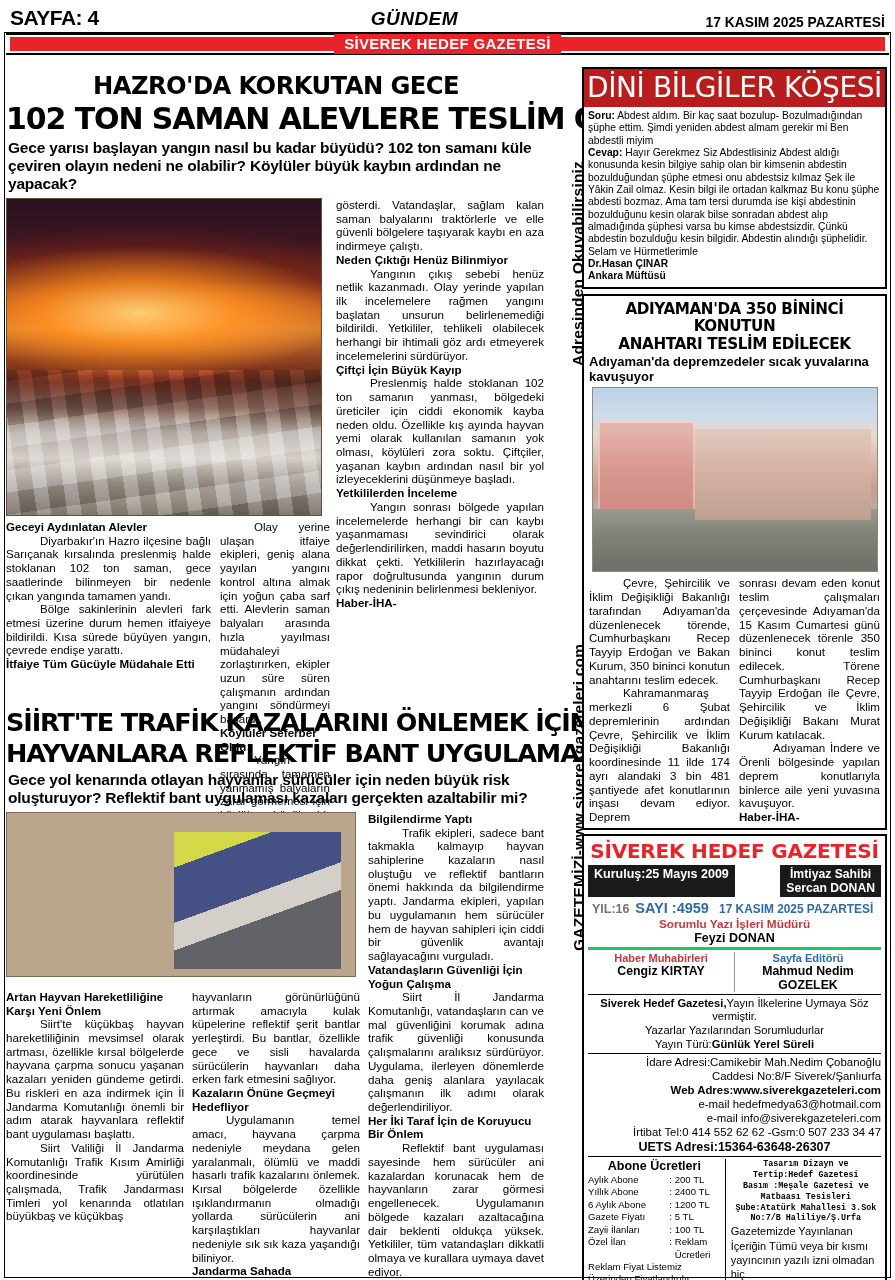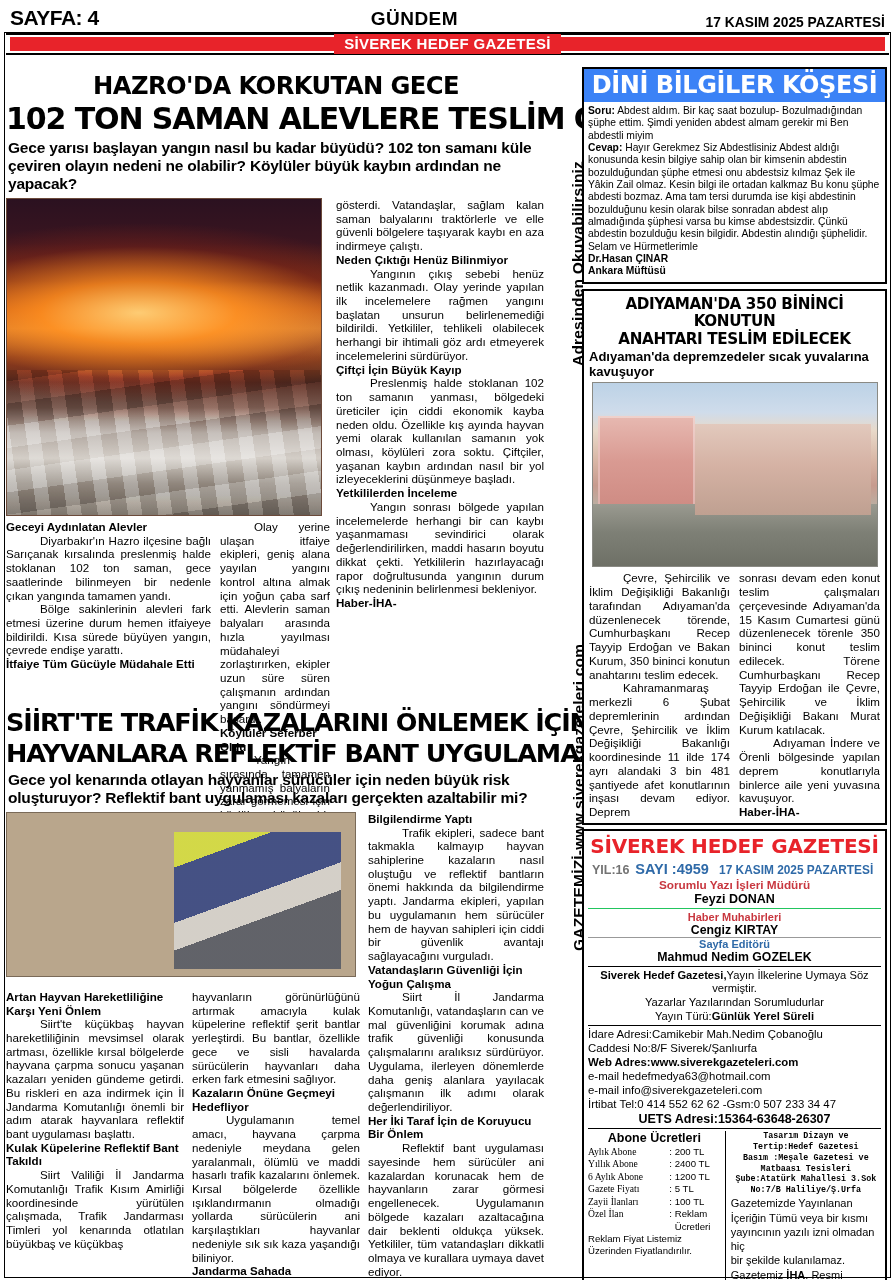--- a/index.html
+++ b/index.html
@@ -8,21 +8,21 @@
     background: #ffffff;
     font-family: "Liberation Sans", sans-serif;
     color: #000;
     overflow: hidden;
   }
   .page { position: relative; width: 895px; height: 1280px; padding: 4px 6px 0 6px; }
 
   
   .topbar { display: flex; align-items: flex-end; justify-content: space-between; height: 26px; padding: 0 4px; }
   .topbar .page-no { font-weight: bold; font-size: 21px; letter-spacing: -0.5px; font-family: "Liberation Sans", sans-serif; }
-  .topbar .section { font-weight: bold; font-size: 19px; letter-spacing: 0.5px; margin-left: 40px; }
+  .topbar .section { font-weight: bold; font-size: 19px; letter-spacing: 0.5px; margin-left: 40px; font-style: italic; }
   .topbar .date { font-weight: bold; font-size: 15px; transform: scaleX(0.92); transform-origin: right bottom; }
 
   
   .masthead-band {
     position: relative; height: 22px; margin-top: 3px;
     border-top: 2px solid #000; border-bottom: 2px solid #000;
     background: #fff; display: flex; align-items: center; padding: 2px 4px;
   }
   .band-fill { flex: 1; height: 14px; background: #e8232a; }
   .band-title {
@@ -106,22 +106,22 @@
   .newstext h4 { font-size: 11.6px; font-weight: bold; margin: 0; line-height: 1.18; text-indent:0; text-align:left; }
 
   .wrap-region { position: relative; }
   .col-a { position: absolute; }
   .col-b { position: absolute; }
   .col-c { position: absolute; }
 
   
   .rbox { border: 2px solid #000; background: #fff; }
   .red-title {
-    background: #3b82f6; color: #fff; text-align: center; font-weight: bold;
-    font-size: 24px; letter-spacing: -0.4px; padding: 2px 0 3px 0;
+    background: #b91c1c; color: #fff; text-align: center; font-weight: normal;
+    font-size: 28px; letter-spacing: -0.4px; padding: 2px 0 3px 0;
     font-family: "DejaVu Sans", sans-serif;
   }
   .dini-body { font-size: 10.3px; line-height: 1.2; padding: 3px 4px 4px 4px; text-align: left; }
   .dini-body b { font-weight: bold; }
 
   .ady-head {
     text-align: center; font-weight: bold; font-size: 15.2px; line-height: 1.12;
     letter-spacing: -0.4px; font-family: "DejaVu Sans", sans-serif; padding: 5px 4px 0 4px;
   }
   .ady-deck { font-weight: bold; font-size: 13px; line-height: 1.14; padding: 2px 5px 3px 5px; }
@@ -154,36 +154,36 @@
   }
   .colo-row1 { display: flex; justify-content: space-between; align-items: stretch; gap: 4px; }
   .blk { background: #1a1a1a; color: #fff; font-weight: bold; padding: 2px 6px; font-size: 12.5px; }
   .blk.two { text-align: center; line-height: 1.15; font-size: 12.2px; }
   .colo-row2 { display: flex; justify-content: space-between; align-items: baseline; margin-top: 3px; padding: 0 4px; }
   .yil { color: #737373; font-weight: bold; font-size: 12.5px; }
   .sayi { color: #2f6aa8; font-weight: bold; font-size: 14.5px; }
   .cdate { color: #2f6aa8; font-weight: bold; font-size: 12.5px; transform: scaleX(0.95); }
   .center-red { text-align:center; color:#c8373f; font-weight: bold; font-size: 11.8px; margin-top: 1px; }
   .center-bold { text-align:center; font-weight: bold; font-size: 12.5px; }
-  .colo-two { display:flex; margin-top: 2px; border-top: 1px solid #22c55e; padding-top: 2px; flex-direction: column; }
+  .colo-two { display:flex; margin-top: 2px; border-top: 3px solid #22c55e; padding-top: 2px; }
   .colo-two > div { flex:1; text-align:center; }
   .colo-two .lbl { color:#c8373f; font-size: 11px; font-weight: bold; }
   .colo-two .lbl.blue { color:#2f6aa8; }
   .colo-two .nm { font-weight: bold; font-size: 12.3px; }
   .colo-two .divider { flex: 0 0 1px; background:#999; }
   .colo-p { text-align:center; font-size: 11.2px; line-height:1.22; }
   .colo-p b { font-weight: bold; }
   .hr { border-top: 1.5px solid #000; margin: 2px 0; }
-  .colo-addr { text-align:left; font-size: 11.4px; line-height: 1.22; }
+  .colo-addr { text-align:right; font-size: 11.4px; line-height: 1.22; }
   .uets { text-align:center; font-weight:bold; font-size: 12.5px; }
   .fees-wrap { display:flex; border-top: 1.5px solid #000; margin-top:2px; padding-top:2px; }
   .fees { flex: 0 0 47%; border-right:1px solid #000; padding-right:4px; }
   .fees h5 { text-align:center; font-weight:bold; font-size: 12.5px; margin-bottom:1px; }
   .fees .fr { display:flex; font-size: 9.6px; line-height:1.3; }
-  .fees .fr .k { flex: 1 1 auto; font-family: Liberation Serif, serif; }
+  .fees .fr .k { flex: 1 1 auto; }
   .fees .fr .s { width: 8px; text-align:center; }
   .fees .fr .v { width: 46px; text-align:left; }
   .fees .note { font-size: 9.6px; line-height:1.25; }
   .print { flex:1; padding-left:5px; }
   .print .tiny { text-align:center; font-family:Liberation Mono, monospace; font-weight:bold; font-size: 8.4px; line-height:1.3; }
   .print .big { font-size: 11px; line-height:1.3; }
   .print .big b { font-weight:bold; }
   .outer-frame { position:absolute; left:4px; right:4px; top:32px; bottom:2px; border:1px solid #000; pointer-events:none; }
 </style>
 </head>
@@ -255,21 +255,20 @@
             <h4>Vatandaşların Güvenliği İçin Yoğun Çalışma</h4>
             <p>Siirt İl Jandarma Komutanlığı, vatandaşların can ve mal güvenliğini korumak adına trafik güvenliği konusunda çalışmalarını aralıksız sürdürüyor. Uygulama, ilerleyen dönemlerde daha geniş alanlara yayılacak çalışmanın ilk adımı olarak değerlendiriliyor.</p>
             <h4>Her İki Taraf İçin de Koruyucu Bir Önlem</h4>
             <p>Reflektif bant uygulaması sayesinde hem sürücüler ani kazalardan korunacak hem de hayvanların zarar görmesi engellenecek. Uygulamanın bölgede kazaları azaltacağına dair beklenti oldukça yüksek. Yetkililer, tüm vatandaşları dikkatli olmaya ve kurallara uymaya davet ediyor.</p>
             <h4>Haber-İHA-</h4>
           </div>
 
           <div class="col-a newstext" style="left:0; top:178px; width:178px;">
             <h4>Artan Hayvan Hareketliliğine Karşı Yeni Önlem</h4>
             <p>Siirt'te küçükbaş hayvan hareketliliğinin mevsimsel olarak artması, özellikle kırsal bölgelerde hayvana çarpma sonucu yaşanan kazaları yeniden gündeme getirdi. Bu riskleri en aza indirmek için İl Jandarma Komutanlığı önemli bir adım atarak hayvanlara reflektif bant uygulaması başlattı.</p>
-            <h4>Kulak Küpelerine Reflektif Bant Takıldı</h4>
             <p>Siirt Valiliği İl Jandarma Komutanlığı Trafik Kısım Amirliği koordinesinde yürütülen çalışmada, Trafik Jandarması Timleri yol kenarında otlatılan büyükbaş ve küçükbaş</p>
           </div>
 
           <div class="col-b newstext" style="left:186px; top:178px; width:168px;">
             <p class="noind">hayvanların görünürlüğünü artırmak amacıyla kulak küpelerine reflektif şerit bantlar yerleştirdi. Bu bantlar, özellikle gece ve sisli havalarda sürücülerin hayvanları daha erken fark etmesini sağlıyor.</p>
             <h4>Kazaların Önüne Geçmeyi Hedefliyor</h4>
             <p>Uygulamanın temel amacı, hayvana çarpma nedeniyle meydana gelen yaralanmalı, ölümlü ve maddi hasarlı trafik kazalarını önlemek. Kırsal bölgelerde özellikle ışıklandırmanın olmadığı yollarda sürücülerin ani karşılaştıkları hayvanlar nedeniyle sık sık kaza yaşandığı biliniyor.</p>
             <h4>Jandarma Sahada</h4>
           </div>
         </div>
@@ -314,20 +313,27 @@
             <p class="noind">sonrası devam eden konut teslim çalışmaları çerçevesinde Adıyaman'da 15 Kasım Cumartesi günü düzenlenecek törenle 350 bininci konut teslim edilecek. Törene Cumhurbaşkanı Recep Tayyip Erdoğan ile Çevre, Şehircilik ve İklim Değişikliği Bakanı Murat Kurum katılacak.</p>
             <p>Adıyaman İndere ve Örenli bölgesinde yapılan deprem konutlarıyla binlerce aile yeni yuvasına kavuşuyor.</p>
             <h4>Haber-İHA-</h4>
           </div>
         </div>
       </div>
 
       <div class="colophon">
         <div class="colo-title">SİVEREK HEDEF GAZETESİ</div>
 
+        <div class="colo-row1">
+          <div class="blk">Kuruluş:25 Mayıs 2009</div>
+          <div class="blk two">
+            <div>İmtiyaz Sahibi</div>
+            <div>Sercan DONAN</div>
+          </div>
+        </div>
 
         <div class="colo-row2">
           <div class="yil">YIL:16</div>
           <div class="sayi">SAYI :4959</div>
           <div class="cdate">17 KASIM 2025 PAZARTESİ</div>
         </div>
 
         <div class="center-red">Sorumlu Yazı İşleri Müdürü</div>
         <div class="center-bold">Feyzi DONAN</div>
 

